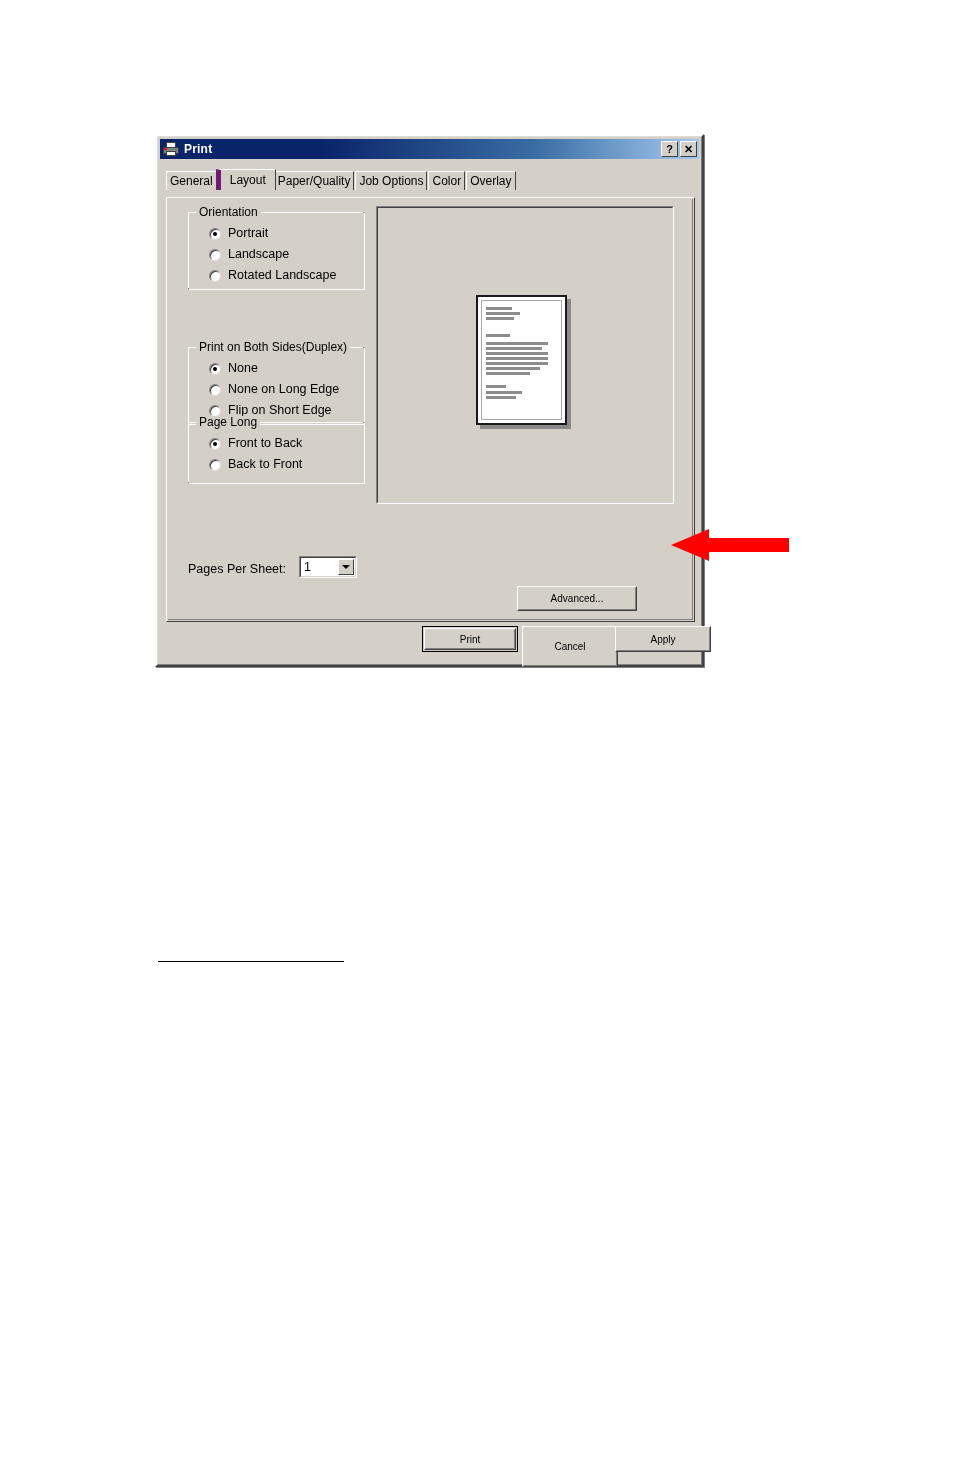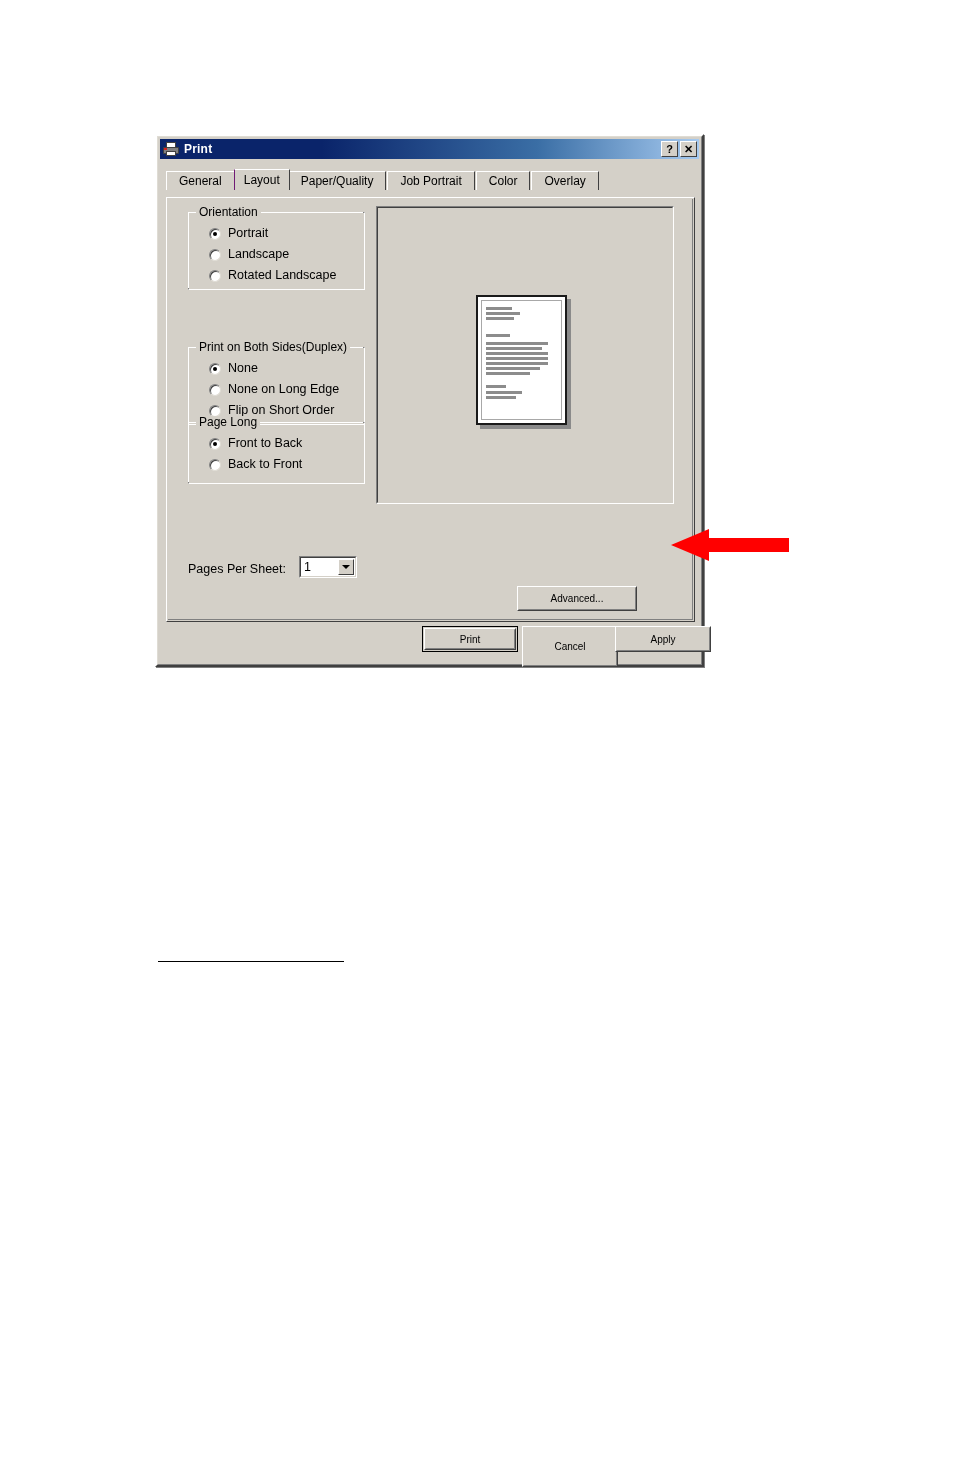--- a/index.html
+++ b/index.html
@@ -102,37 +102,37 @@
     display: flex;
     align-items: flex-end;
   }
   .tab {
     background: #d4d0c8;
     border-top: 1px solid #ffffff;
     border-left: 1px solid #ffffff;
     border-right: 1px solid #404040;
     box-sizing: border-box;
     height: 19px;
-    padding: 0 12px;
+    padding: 0 3px;
     font-size: 12px;
     color: #000;
     display: flex;
     align-items: center;
     line-height: 1;
     margin-right: 1px;
     position: relative;
   }
   .tab.selected {
     height: 21px;
     margin: 0 -2px 0 -2px;
     padding: 0 9px;
     z-index: 4;
     background: #d4d0c8;
     border-top: 1px solid #ffffff;
-    border-left: 1px solid #701a75;
+    border-left: 5px solid #701a75;
     border-right: 1px solid #404040;
   }
 
   
   .tabpage {
     position: absolute;
     left: 9px;
     top: 61px;
     width: 529px;
     height: 425px;
@@ -408,21 +408,21 @@
     <span class="titlebar-buttons">
       <span class="tb-btn">?</span>
       <span class="tb-btn">✕</span>
     </span>
   </div>
 
   <div class="tabstrip">
     <div class="tab">General</div>
     <div class="tab selected">Layout</div>
     <div class="tab">Paper/Quality</div>
-    <div class="tab">Job Portrait</div>
+    <div class="tab">Job Options</div>
     <div class="tab">Color</div>
     <div class="tab">Overlay</div>
   </div>
 
   <div class="tabpage">
 
     <div class="groupbox" style="left:21px; top:14px; width:177px; height:78px;">
       <span class="gb-inner"></span>
       <span class="gb-title">Orientation</span>
       <div class="radio-row" style="left:20px; top:13px;">
@@ -445,21 +445,21 @@
       <div class="radio-row" style="left:20px; top:13px;">
         <span class="radio checked"></span>
         <span class="radio-label">None</span>
       </div>
       <div class="radio-row" style="left:20px; top:34px;">
         <span class="radio"></span>
         <span class="radio-label">None on Long Edge</span>
       </div>
       <div class="radio-row" style="left:20px; top:55px;">
         <span class="radio"></span>
-        <span class="radio-label">Flip on Short Order</span>
+        <span class="radio-label">Flip on Short Edge</span>
       </div>
     </div>
 
     <div class="groupbox" style="left:21px; top:224px; width:177px; height:62px;">
       <span class="gb-inner"></span>
       <span class="gb-title">Page Long</span>
       <div class="radio-row" style="left:20px; top:13px;">
         <span class="radio checked"></span>
         <span class="radio-label">Front to Back</span>
       </div>

